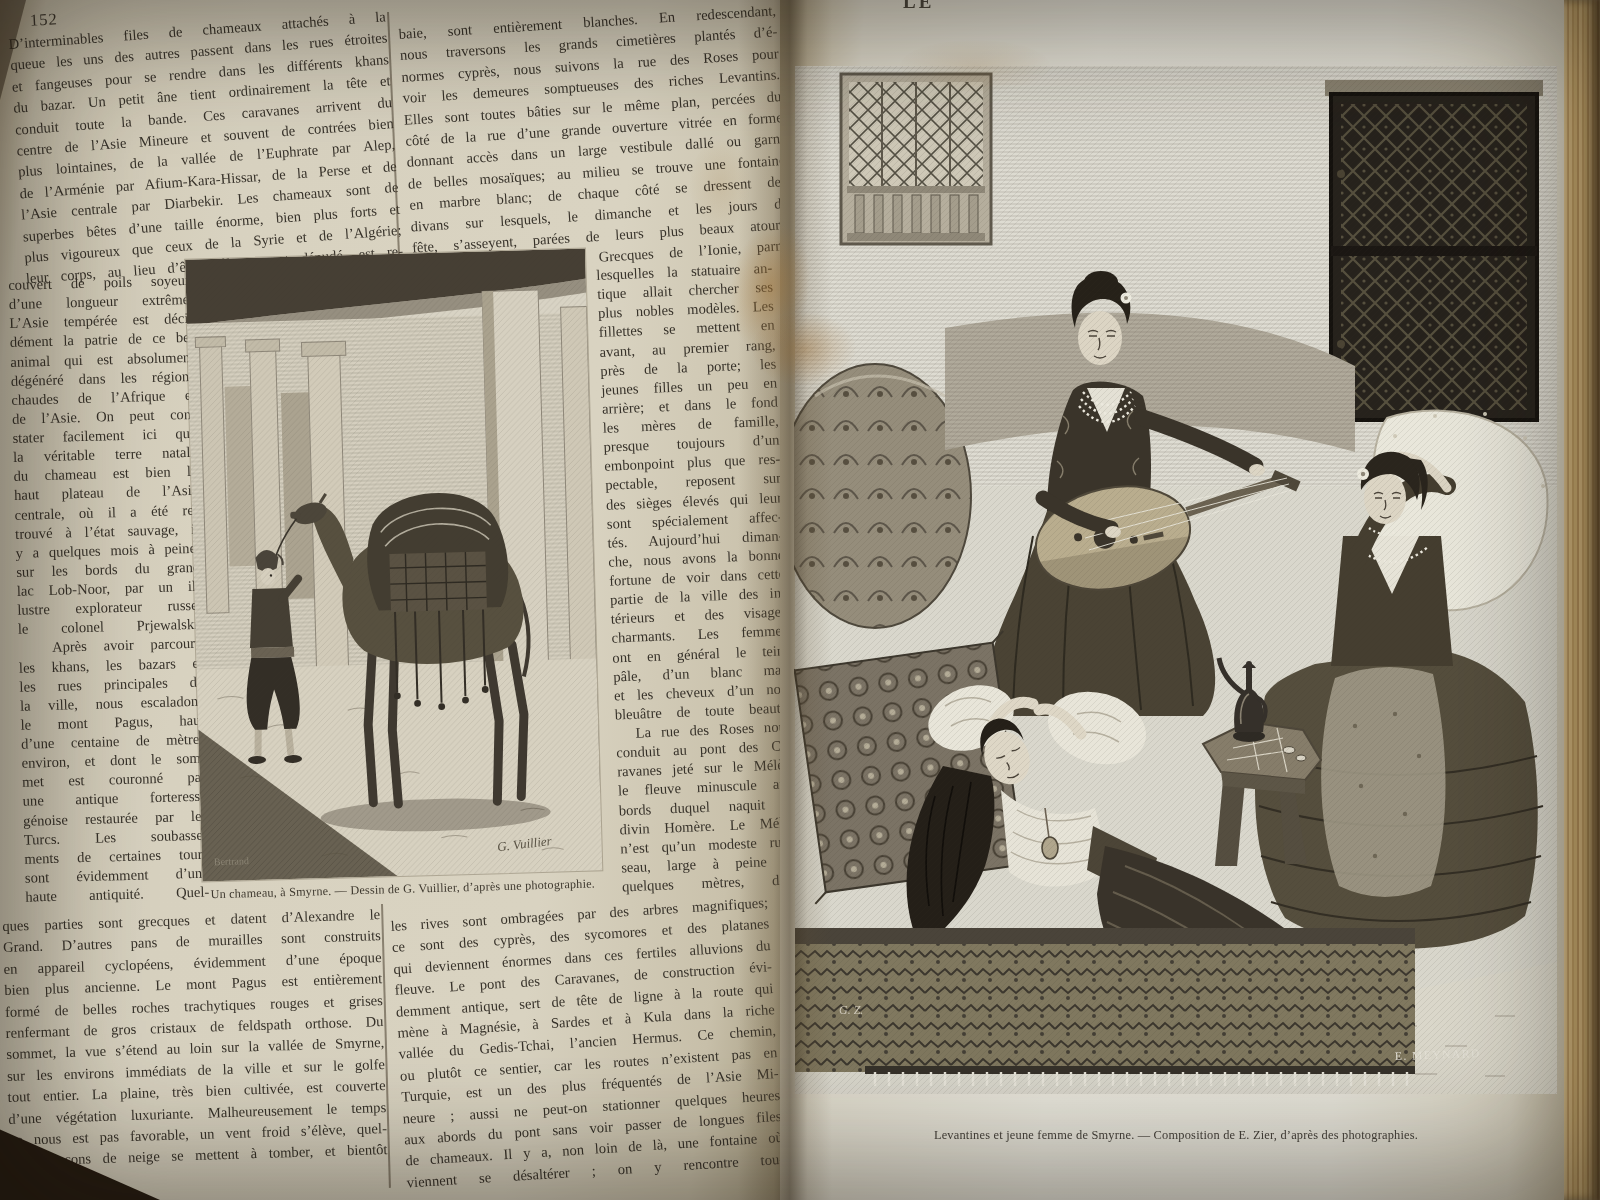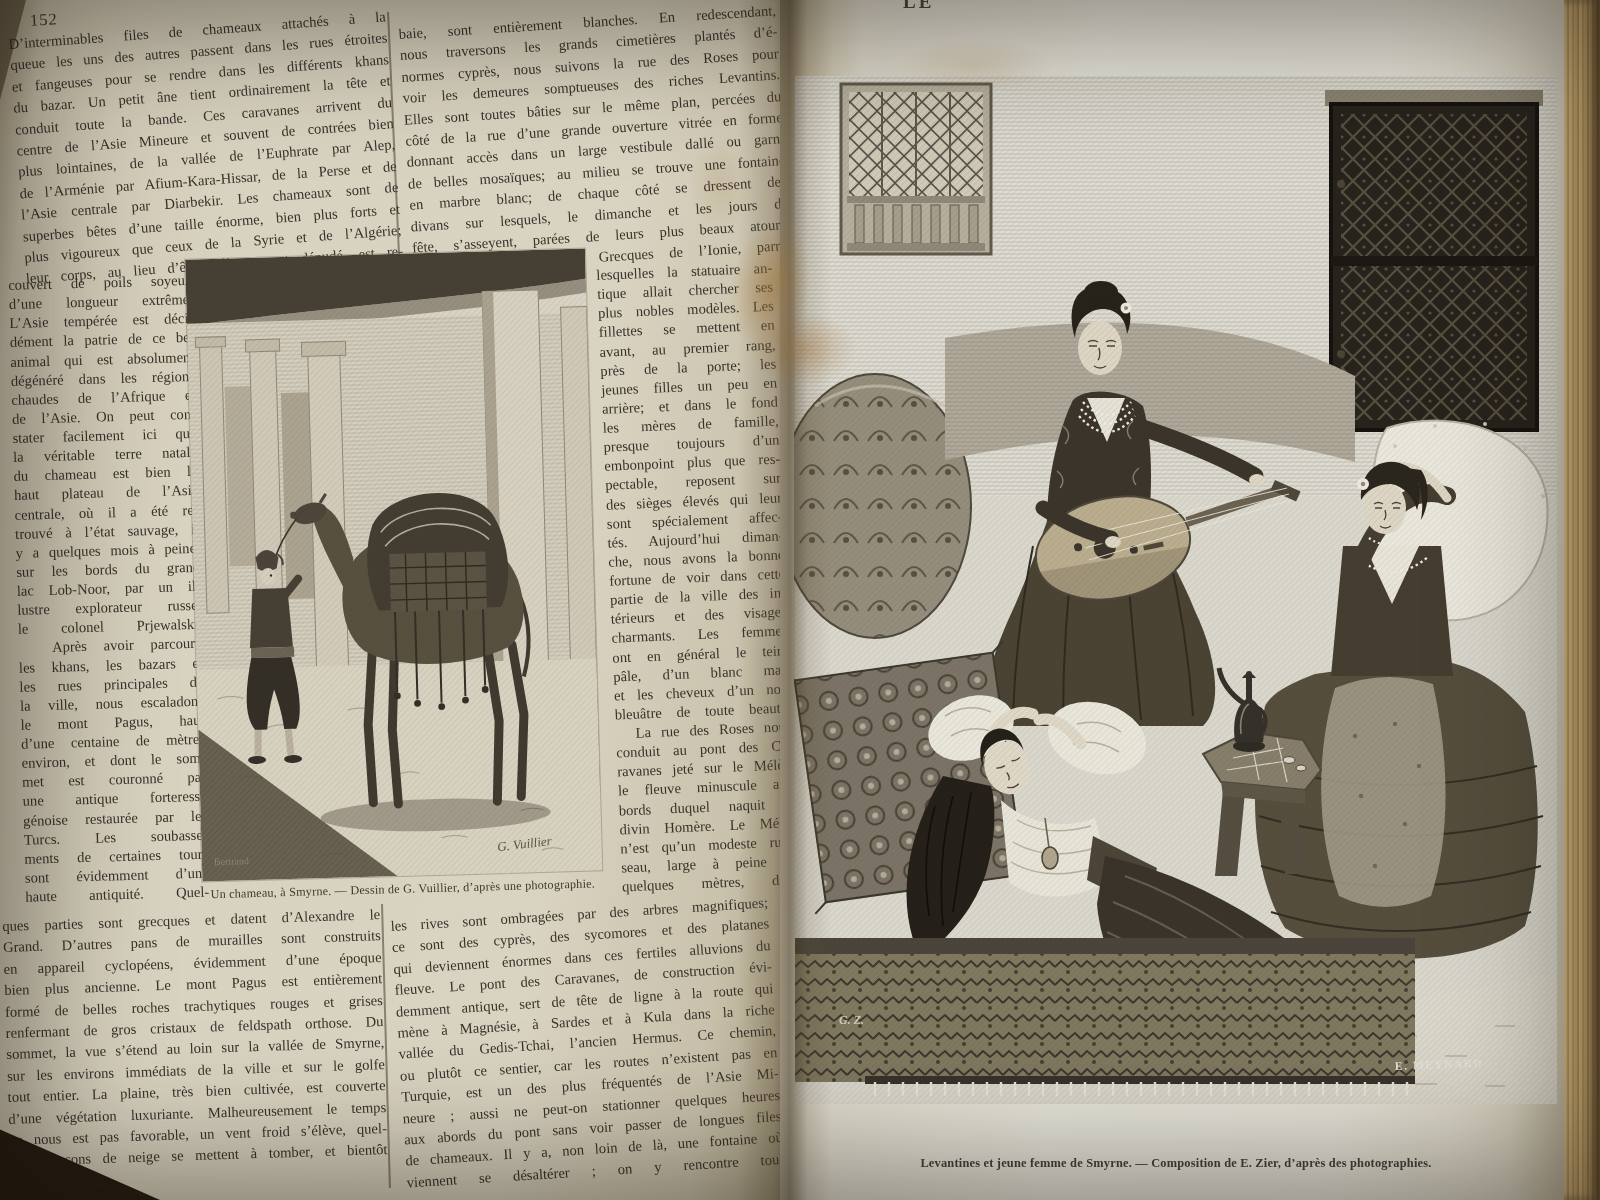--- a/index.html
+++ b/index.html
@@ -50,23 +50,23 @@
     letter-spacing:3px;color:#2f2a22;opacity:.85;z-index:5;}
   .col-rule{position:absolute;width:1.6px;background:rgba(72,62,46,.55);transform-origin:top left;}
   .rule-top{left:387px;top:12px;height:244px;transform:rotate(-2.6deg);}
   .rule-bottom{left:381px;top:904px;height:284px;transform:rotate(-1.6deg);}
 
   
   .camel-figure{position:absolute;left:194px;top:254px;width:400px;z-index:3;transform:rotate(-1.6deg);}
   .camel-figure svg{display:block;outline:1px solid rgba(110,100,80,.4);}
   .fig-caption{margin-top:6px;text-align:center;text-align-last:center;font-size:12.2px;
     color:#3e382e;letter-spacing:.2px;white-space:normal;}
-  .main-figure{position:absolute;left:794px;top:76px;width:764px;z-index:3;font-weight:bold;}
+  .main-figure{position:absolute;left:794px;top:66px;width:764px;z-index:3;}
   .main-figure svg{display:block;}
-  .main-figure .fig-caption{margin-top:52px;font-size:12.4px;color:#44403a;}
+  .main-figure .fig-caption{margin-top:34px;font-size:12.4px;color:#44403a;}
 </style>
 </head>
 <body>
 
 <div id="stage">
 
   <div class="left-page">
     <div class="page-number">152</div>
 
     <div class="txt wide col1-top">D’interminables files de chameaux attachés à la

